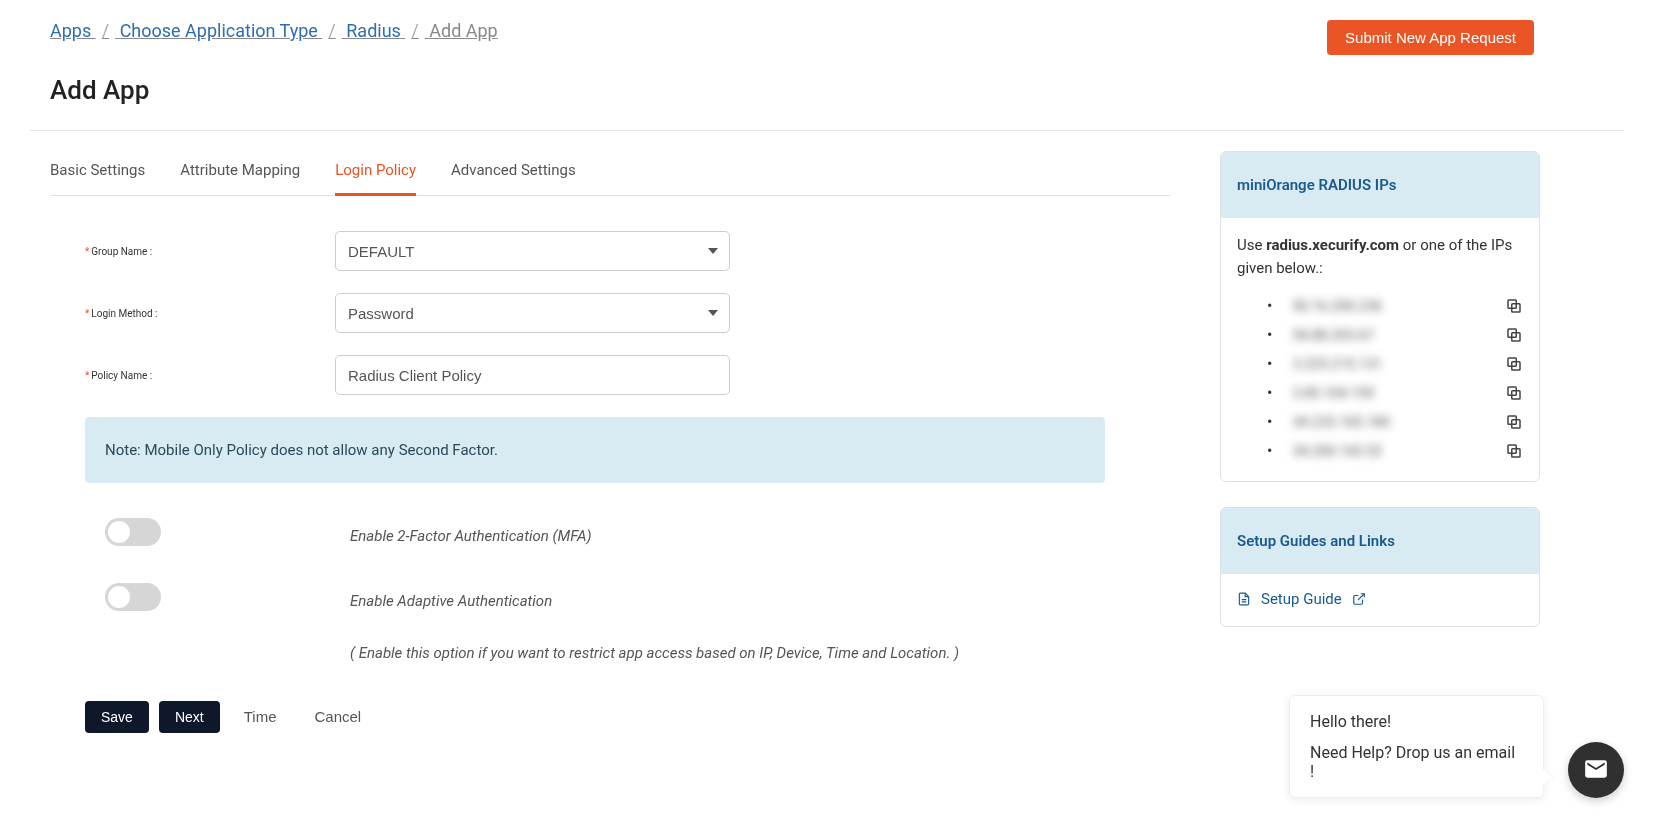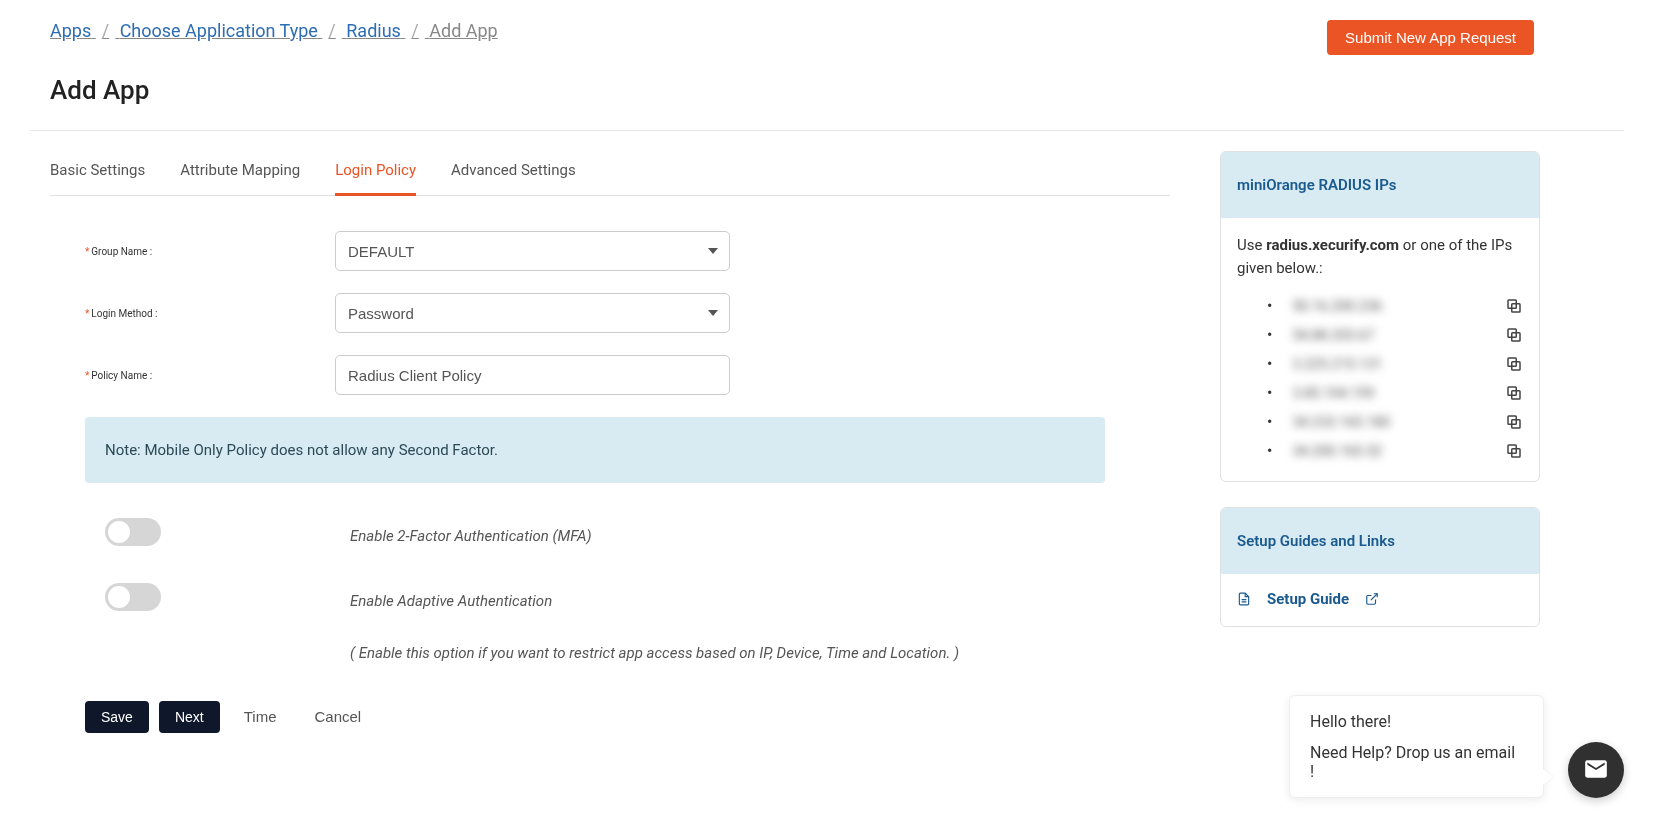--- a/index.html
+++ b/index.html
@@ -71,21 +71,21 @@
   .panel-body .intro { margin-bottom: 12px; line-height: 1.5; }
   .panel-body strong { font-weight: 700; }
 
   ul.ip-list { list-style: disc; padding-left: 30px; }
   ul.ip-list li { display: flex; justify-content: space-between; align-items: center; padding: 5px 0; list-style: disc; }
   ul.ip-list li::before { content: "•"; margin-right: 20px; color: #333; font-size: 16px; }
   .ip-text { flex: 1; filter: blur(4px); color: #555; font-size: 14px; }
   .copy-icon { width: 18px; height: 18px; cursor: pointer; color: #444; flex-shrink: 0; margin-left: 8px; }
   .copy-icon svg { width: 100%; height: 100%; }
 
-  .setup-link { color: #1a5a8e; text-decoration: none; font-weight: 700; display: inline-flex; align-items: center; gap: 16px; }
+  .setup-link { color: #1a5a8e; text-decoration: none; font-weight: 400; display: inline-flex; align-items: center; gap: 10px; }
   .doc-icon, .ext-icon { width: 14px; height: 14px; display: inline-block; }
 
   .chat-bubble {
     position: fixed; bottom: 25px; right: 110px; background: #fff;
     border: 1px solid #eee; border-radius: 6px; box-shadow: 0 2px 10px rgba(0,0,0,0.08);
     padding: 16px 20px; font-size: 16px; color: #333; width: 255px;
   }
   .chat-bubble .l1 { margin-bottom: 12px; }
   .chat-tail {
     position: absolute; right: -10px; bottom: 12px; width: 0; height: 0;

